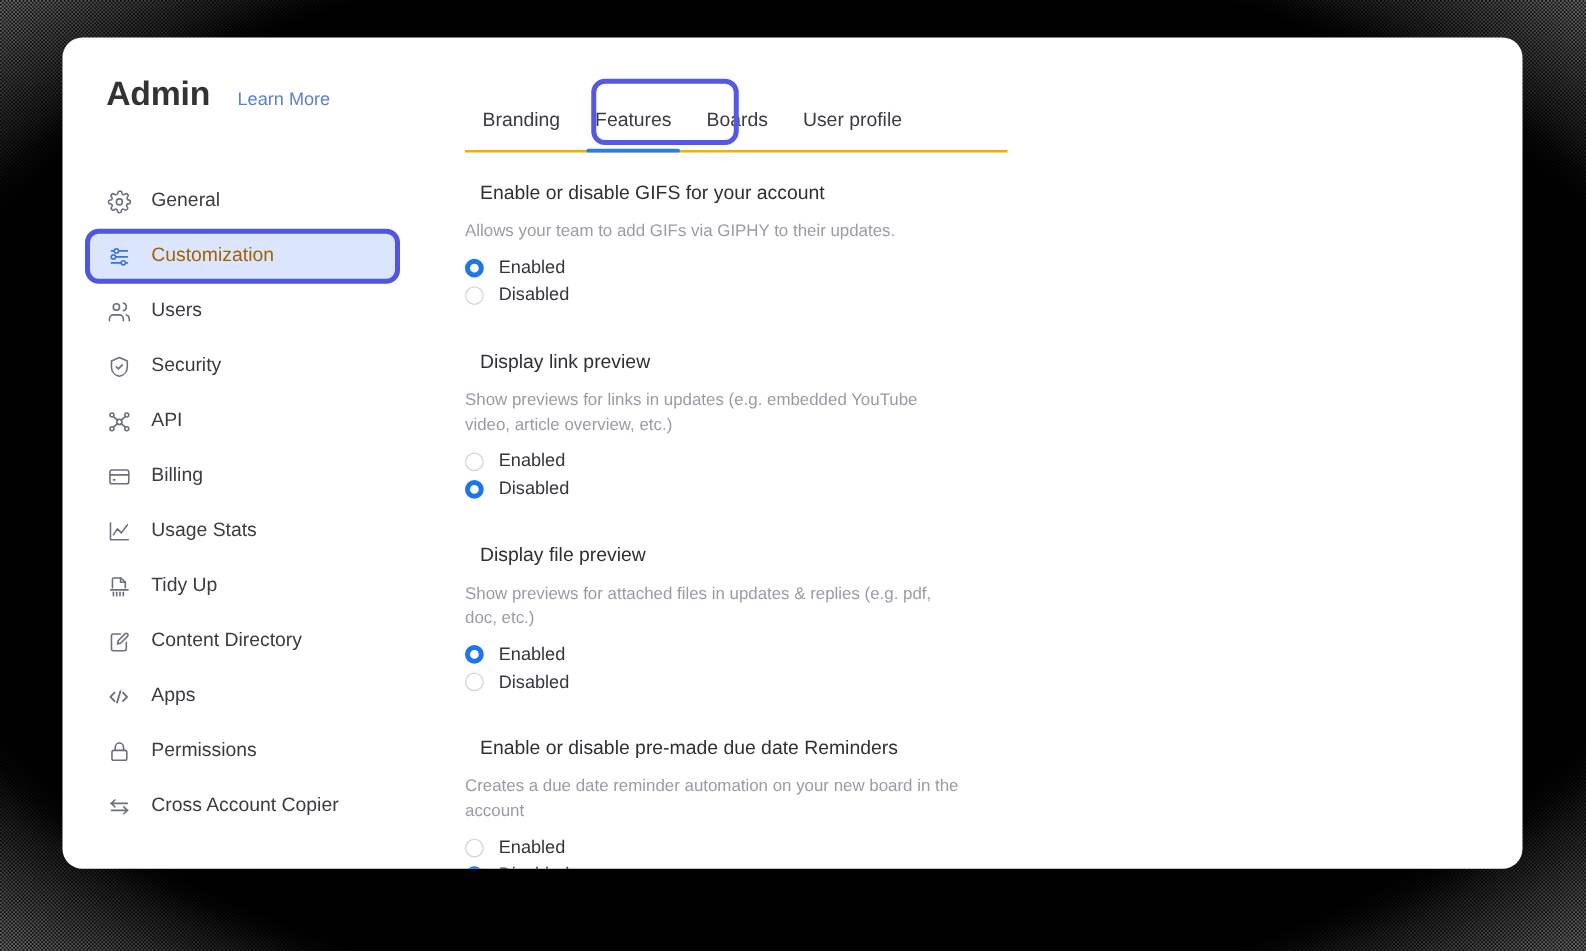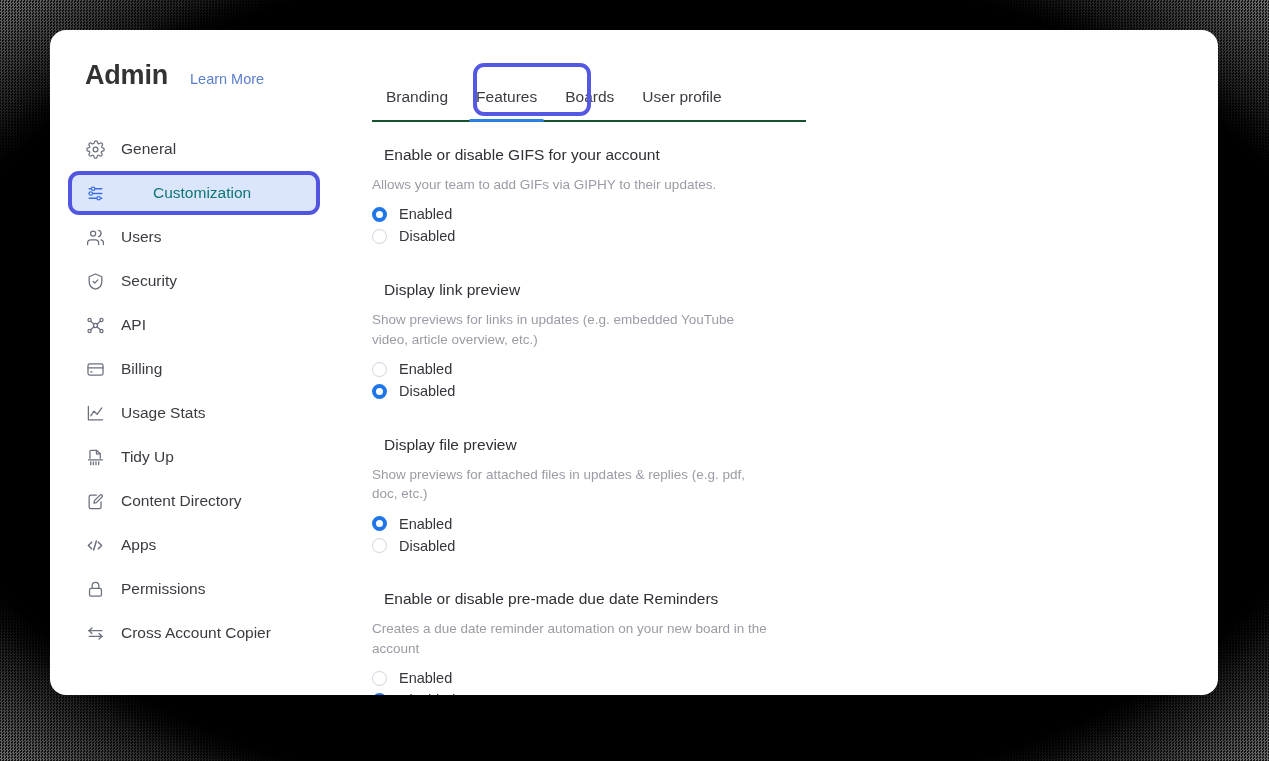--- a/index.html
+++ b/index.html
@@ -56,21 +56,21 @@
     width: 310px;
     flex: 0 0 310px;
     padding-top: 30px;
   }
 
   .brandrow {
     display: flex;
     align-items: baseline;
     padding-left: 35px;
     gap: 22px;
-    margin-bottom: 40px;
+    margin-bottom: 52px;
   }
   #admin-title {
     font-size: 27px;
     font-weight: bold;
     color: #333333;
     letter-spacing: -0.2px;
   }
   #learn-more {
     font-size: 14.5px;
     color: #5c80cc;
@@ -116,37 +116,37 @@
     background: #dbe6fd;
     border: 4px solid #5155e0;
     border-radius: 11px;
     height: 44px;
     padding-left: 13px;
     gap: 16px;
     margin-bottom: 4px;
     margin-top: -4px;
   }
   .navitem.marked .ic { color: #3c6fe0; }
-  .navitem.marked .lbl { color: #0f766e; margin-left: 32px; }
+  .navitem.marked .lbl { color: #a16207; }
 
   
   #rightcol {
     flex: 1 1 auto;
     position: relative;
     padding-top: 30px;
   }
 
   #tabbar {
     position: relative;
     margin-left: 12px;
     width: 434px;
     display: flex;
     align-items: flex-end;
     height: 62px;
-    border-bottom: 2px solid #14532d;
+    border-bottom: 2px solid #eab308;
     box-sizing: border-box;
   }
   .tab {
     font-size: 15.5px;
     color: #3b3b42;
     padding: 0 14px 14px 14px;
     cursor: pointer;
     white-space: nowrap;
     position: relative;
   }

